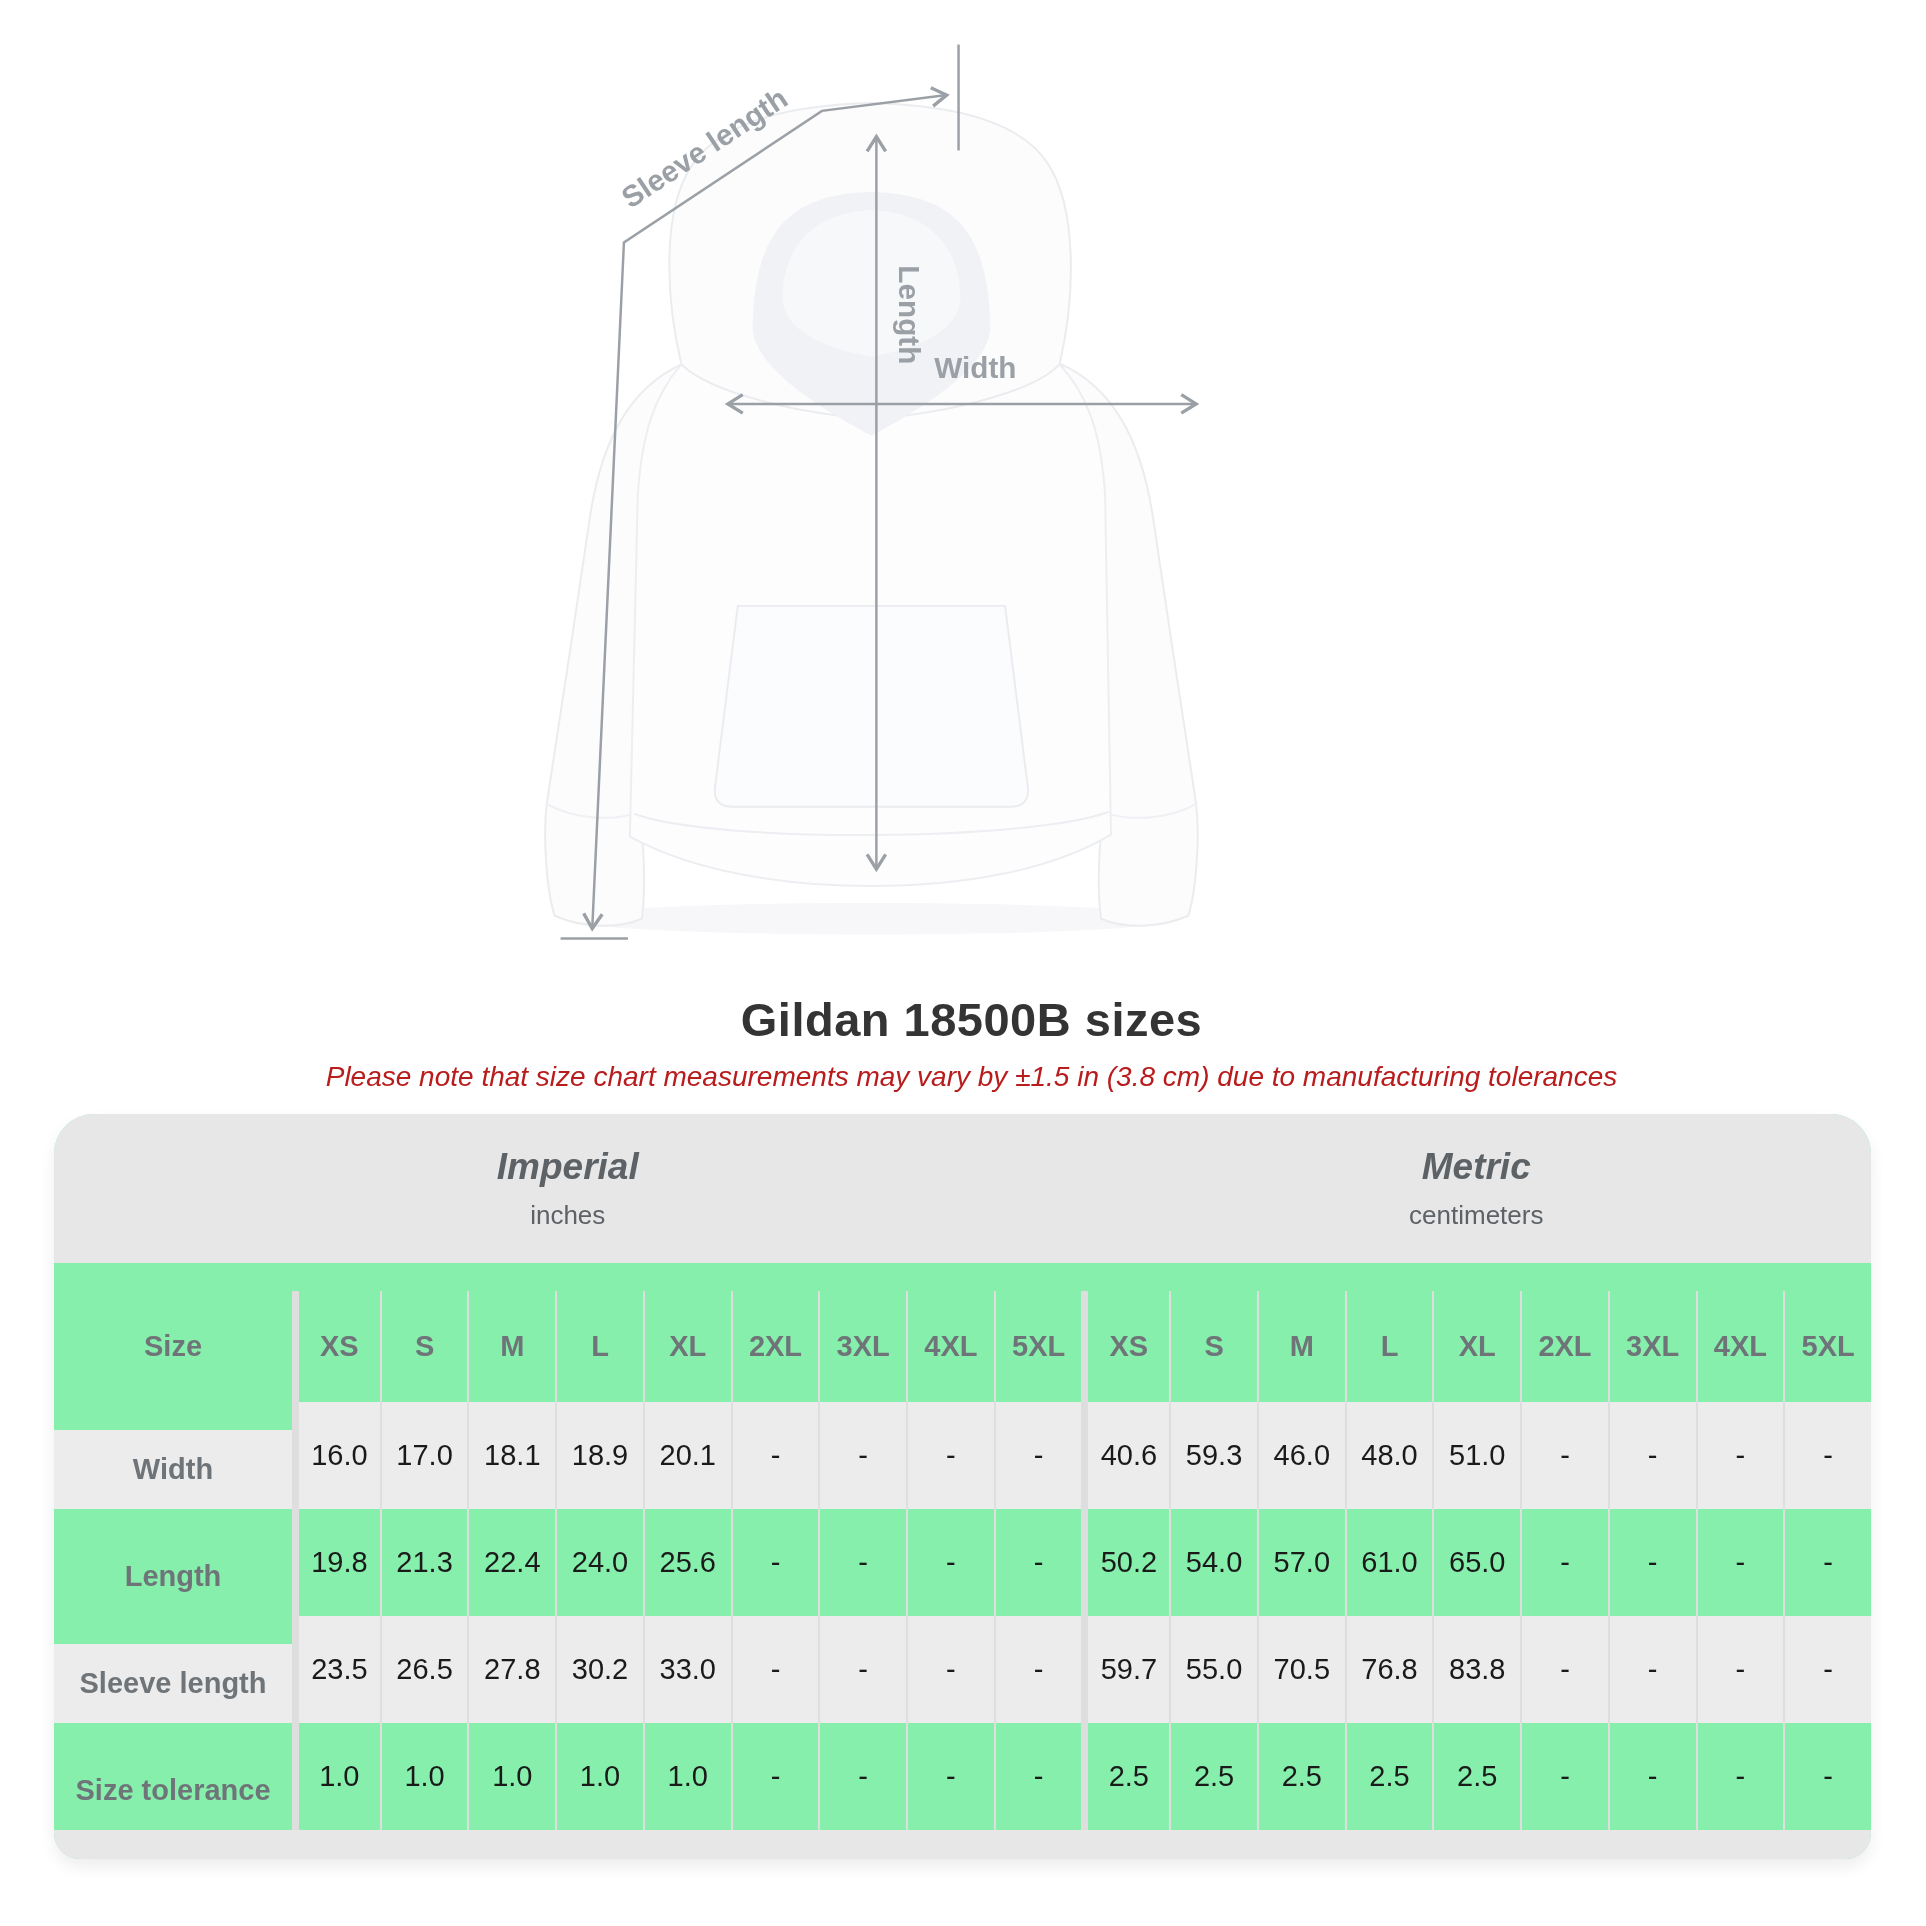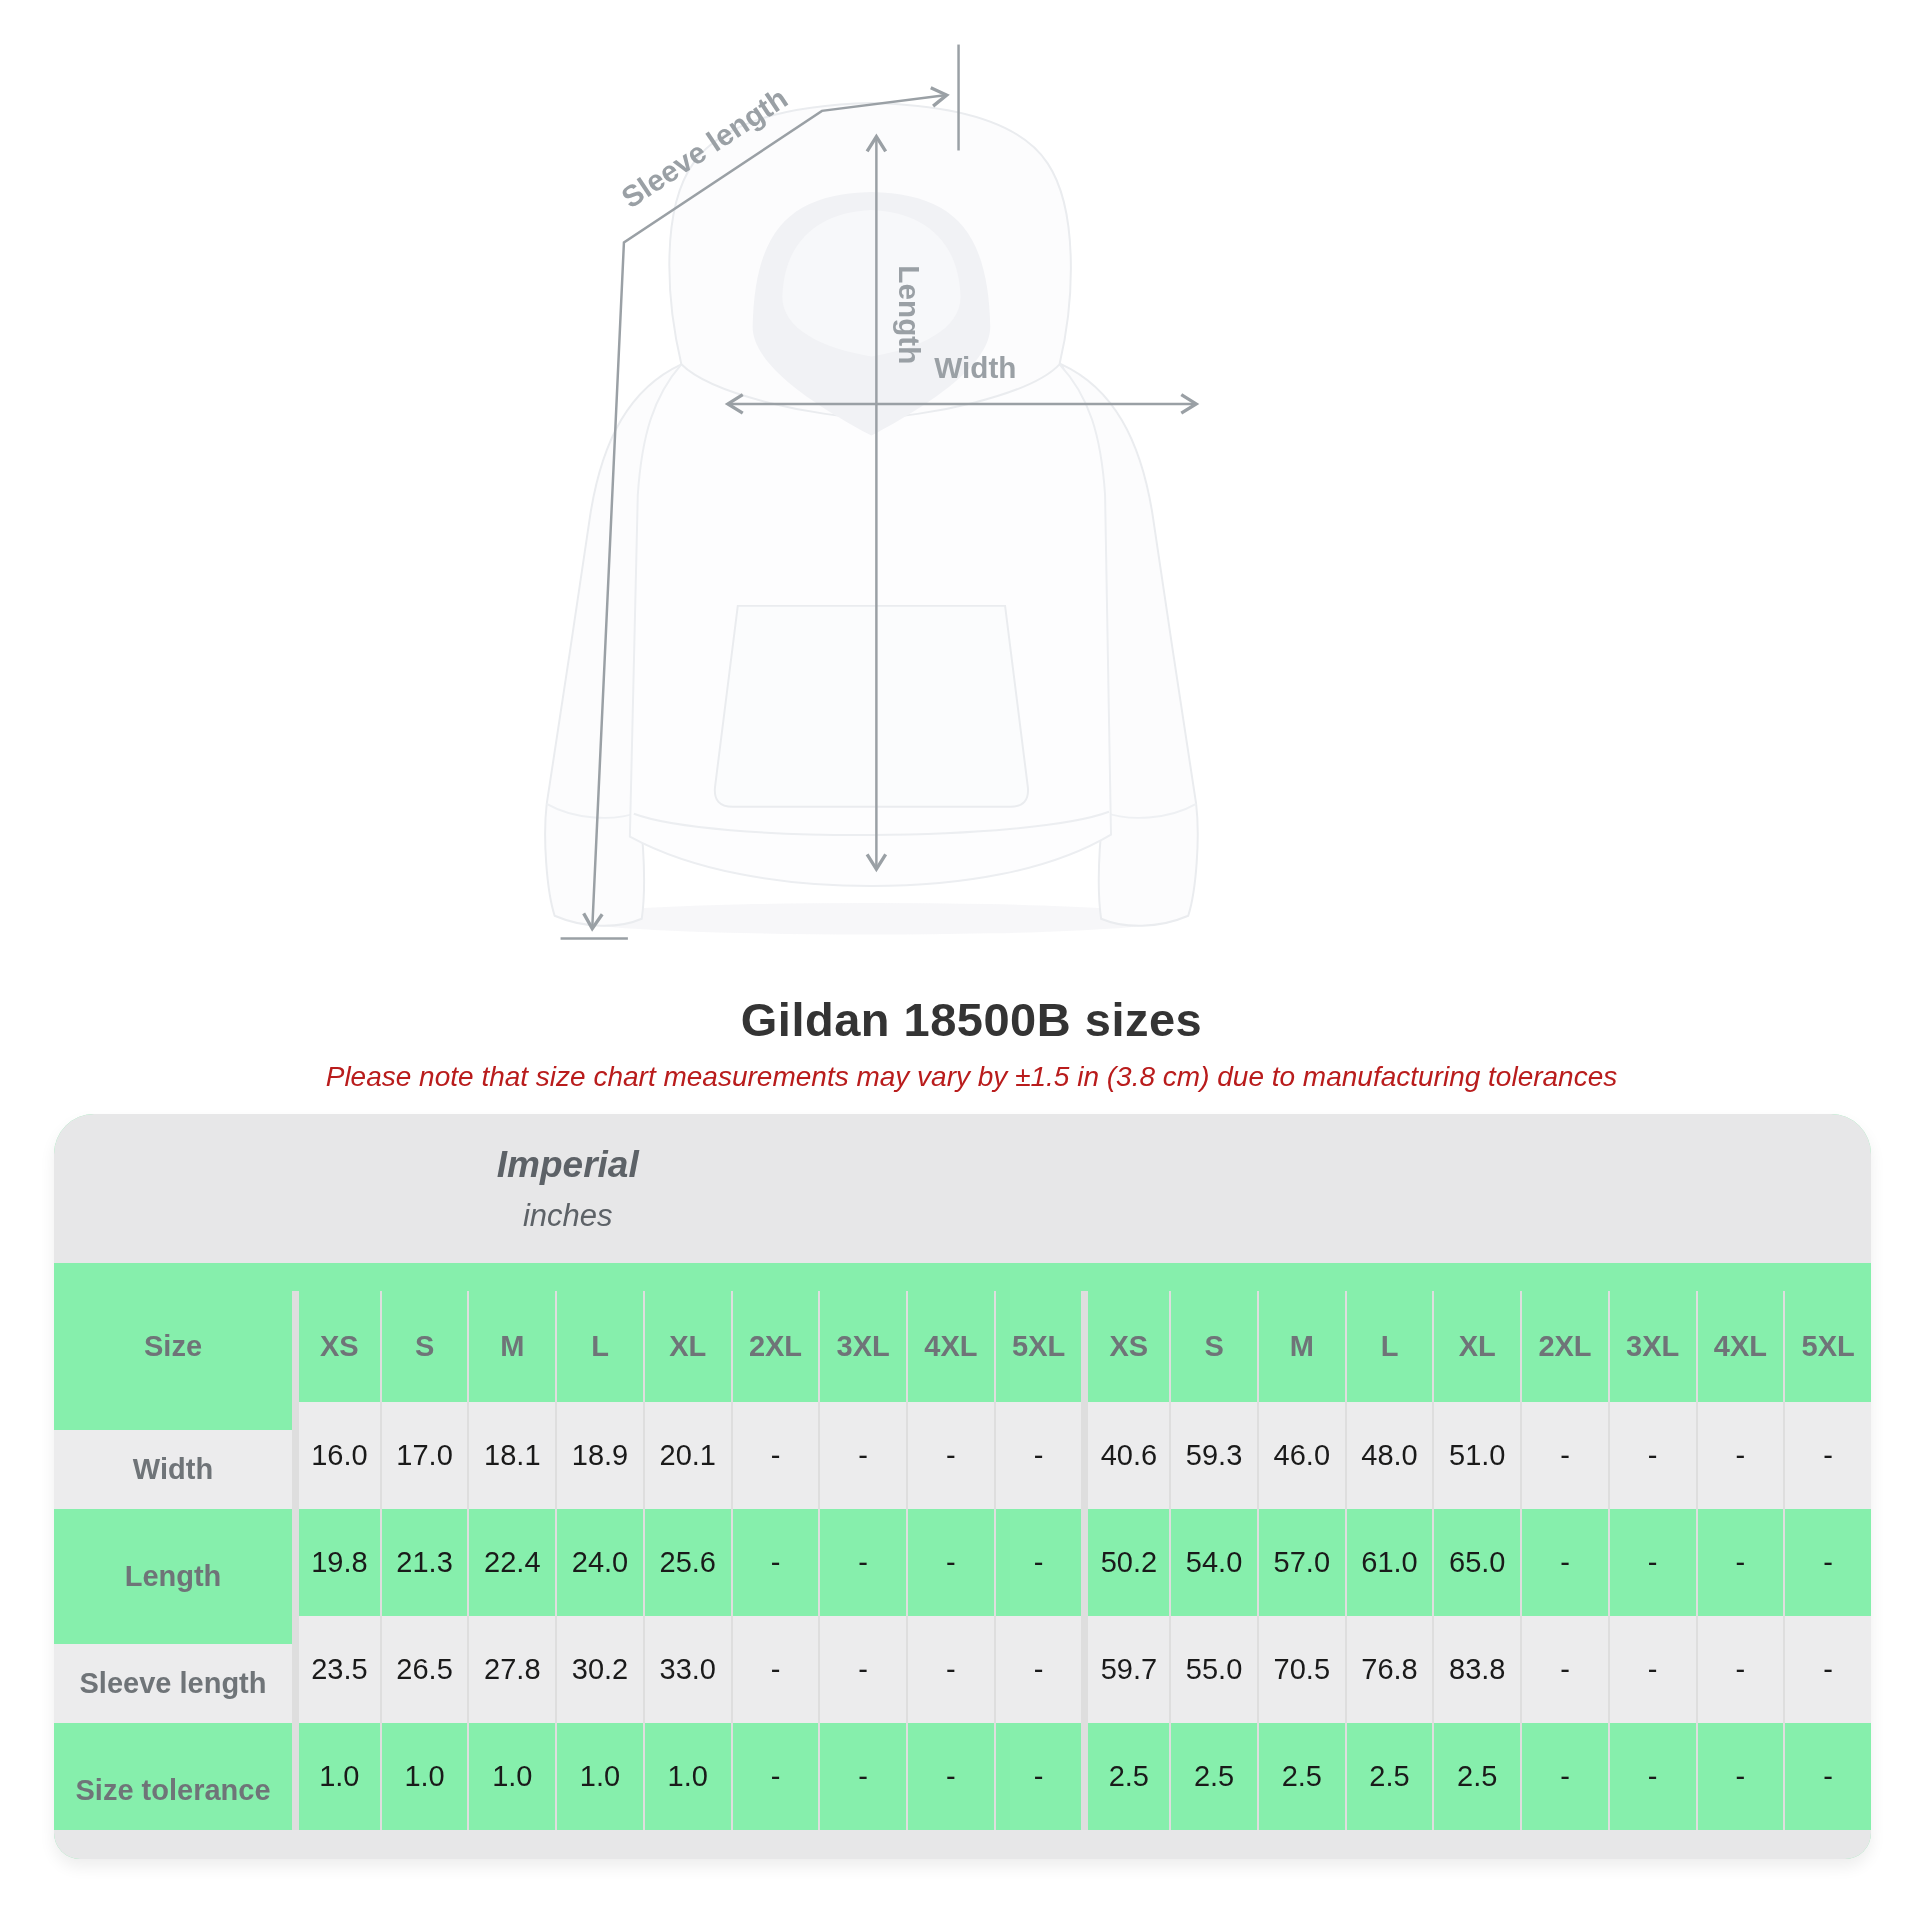--- a/index.html
+++ b/index.html
@@ -23,21 +23,21 @@
   .size-table{
     position:absolute;left:54px;top:1114px;width:var(--tableW);height:745px;
     border-radius:40px 40px 26px 26px;overflow:hidden;background:#86efac;
     box-shadow:0 8px 16px rgba(0,0,0,.07);
   }
   .band{display:flex;height:149px;background:var(--band);}
   .band .group{display:flex;flex-direction:column;align-items:center;justify-content:center;}
   .band .group.left{width:calc(var(--labelW) + (var(--tableW) - var(--labelW))/2);}
   .band .group.right{flex:1;}
   .g-title{font-size:37px;font-weight:700;font-style:italic;color:#5d6267;}
-  .g-sub{font-size:31px;font-style:italic;color:#5d6267;margin-top:12px;}
+  .g-sub{font-size:26px;color:#5d6267;margin-top:12px;}
   .grid{
     display:grid;width:100%;
     grid-template-columns:var(--labelW) repeat(18,1fr);
     grid-template-rows:139px repeat(4,107px);
   }
   .cell{display:flex;align-items:center;justify-content:center;font-size:29px;color:var(--valTxt);}
   .cell.hdr,.cell.lab{font-weight:700;color:var(--hdrTxt);font-size:29px;margin-top:28px;}
   .cell.tl{border-left:2px solid var(--sep);}
   .cell.gl{border-left:7px solid var(--sep);}
   .cell.striped{background:var(--stripe);}
@@ -107,20 +107,24 @@
   <div class="heading">
     <h1>Gildan 18500B sizes</h1>
     <p>Please note that size chart measurements may vary by ±1.5 in (3.8 cm) due to manufacturing tolerances</p>
   </div>
 
   <div class="size-table">
     <div class="band">
       <div class="group left">
         <div class="g-title">Imperial</div>
         <div class="g-sub">inches</div>
+      </div>
+      <div class="group right">
+        <div class="g-title">Metric</div>
+        <div class="g-sub">centimeters</div>
       </div>
     </div>
     <div class="grid" id="grid">
         <div class="cell lab">Size</div>
         <div class="cell hdr gl">XS</div>
         <div class="cell hdr tl">S</div>
         <div class="cell hdr tl">M</div>
         <div class="cell hdr tl">L</div>
         <div class="cell hdr tl">XL</div>
         <div class="cell hdr tl">2XL</div>

